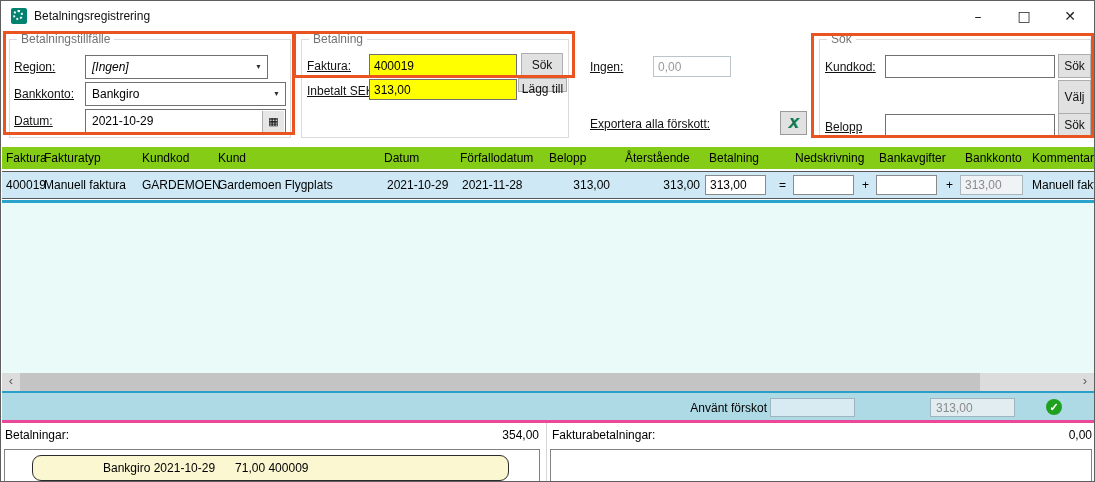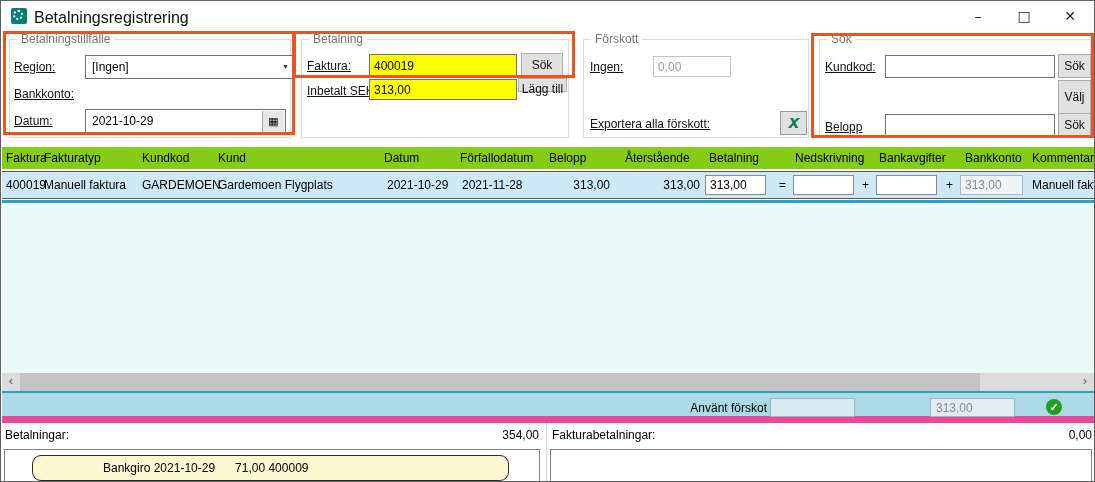--- a/index.html
+++ b/index.html
@@ -8,21 +8,21 @@
 
   .window { position:relative; width:1095px; height:482px; background:#fff;
             border:1px solid #5f5f5f; overflow:hidden; }
 
   
   .titlebar { position:absolute; left:0; top:0; width:100%; height:30px; background:#fff; }
   .app-icon { position:absolute; left:10px; top:7px; width:16px; height:16px;
               background:#00826E; border-radius:2px; }
   .app-icon .ring { position:absolute; left:2px; top:2px; width:10px; height:10px;
                     border:2px dotted #fff; border-radius:50%; }
-  .title-text { position:absolute; left:33px; top:8px; font-size:16px; color:#111; }
+  .title-text { position:absolute; left:33px; top:8px; font-size:12px; color:#111; }
   .win-btn { position:absolute; top:0; width:44px; height:30px; display:flex;
              align-items:center; justify-content:center; font-size:14px; color:#222;
              font-family:"DejaVu Sans", sans-serif; }
   .win-min { left:955px; } .win-max { left:1001px; } .win-close { left:1047px; }
 
   
   .groupbox { position:absolute; border:1px solid #DBDBDB; background:#fff; }
   .legend { position:absolute; top:-8px; left:7px; background:#fff; padding:0 4px; color:#737373; }
   .g1 { left:8px;  top:38px; width:282px; height:99px; }
   .g2 { left:300px; top:38px; width:268px; height:99px; }
@@ -77,21 +77,21 @@
 
   
   .hscroll { position:absolute; left:1px; top:372px; width:1092px; height:18px; background:#DCDCDC; }
   .hs-arrow { position:absolute; top:0; width:18px; height:18px; color:#5a5a5a;
               text-align:center; line-height:16px; font-size:13px; background:#DCDCDC; }
   .hs-left { left:0; } .hs-right { right:0; }
   .hs-thumb { position:absolute; left:18px; top:0; width:960px; height:18px; background:#C4C4C4; }
 
   
   .strip { position:absolute; left:1px; top:390px; width:1092px; height:32px;
-           background:#AEDAE6; border-top:2px solid #2AA0C8; border-bottom:7px solid #ec4899; }
+           background:#AEDAE6; border-top:2px solid #2AA0C8; border-bottom:3px solid #ec4899; }
   .strip .slabel { position:absolute; left:688px; top:8px; width:77px; overflow:hidden;
                    white-space:nowrap; text-align:right; }
   .strip input { position:absolute; top:5px; height:19px; border:1px solid #9FB4BD;
                  font-family:"Liberation Sans", sans-serif; font-size:12px; padding:0 5px; }
   .s-in1 { left:768px; width:85px; background:#D8EBF2; }
   .s-in2 { left:928px; width:85px; background:#E2EDF2; color:#8a8a8a; }
   .check { position:absolute; left:1044px; top:6px; width:16px; height:16px; border-radius:50%;
            background:#1FA01F; color:#fff; text-align:center; line-height:16px;
            font-size:11px; font-weight:bold; }
 
@@ -118,44 +118,45 @@
     <div class="title-text">Betalningsregistrering</div>
     <div class="win-btn win-min">–</div>
     <div class="win-btn win-max">□</div>
     <div class="win-btn win-close">✕</div>
   </div>
 
   <div class="groupbox g1">
     <span class="legend">Betalningstillfälle</span>
   </div>
   <span class="lbl" style="left:13px; top:59px;">Region:</span>
-  <div class="combo" style="left:84px; top:54px; width:210px;">
+  <div class="combo" style="left:84px; top:54px; width:183px;font-style:italic;">
     <span>[Ingen]</span>
     <span class="arrow">▼</span>
   </div>
   <span class="lbl" style="left:13px; top:86px;">Bankkonto:</span>
+  <div class="combo" style="left:84px; top:81px; width:201px;">
+    <span>Bankgiro</span>
+    <span class="arrow">▼</span>
+  </div>
   <span class="lbl" style="left:13px; top:113px;">Datum:</span>
   <div class="datewrap">
     <span class="dval">2021-10-29</span>
     <span class="calbtn">▦</span>
   </div>
 
   <div class="groupbox g2">
     <span class="legend">Betalning</span>
   </div>
   <span class="lbl" style="left:306px; top:58px;">Faktura:</span>
   <input class="txt yellow" style="left: 368px; top: 53px; width: 148px;" value="400019">
   <button class="btn" style="left:520px; top:52px; width:42px; height:24px;">Sök</button>
   <span class="lbl" style="left:306px; top:83px;">Inbetalt SEK:</span>
   <input class="txt yellow" style="left: 368px; top: 78px; width: 148px; height: 21px;" value="313,00">
   <button class="btn" style="left:517px; top:77px; width:49px; height:14px;">Lägg till</button>
 
-  <div class="groupbox g3">
-    <span class="legend">Förskott</span>
-  </div>
   <span class="lbl" style="left:589px; top:59px;">Ingen:</span>
   <input class="txt gray" style="left: 652px; top: 55px; width: 78px; height: 21px;" value="0,00">
   <span class="lbl" style="left:589px; top:116px;">Exportera alla förskott:</span>
   <div class="excel-btn">
     <span class="excel-x">X</span>
   </div>
 
   <div class="groupbox g4">
     <span class="legend">Sök</span>
   </div>

